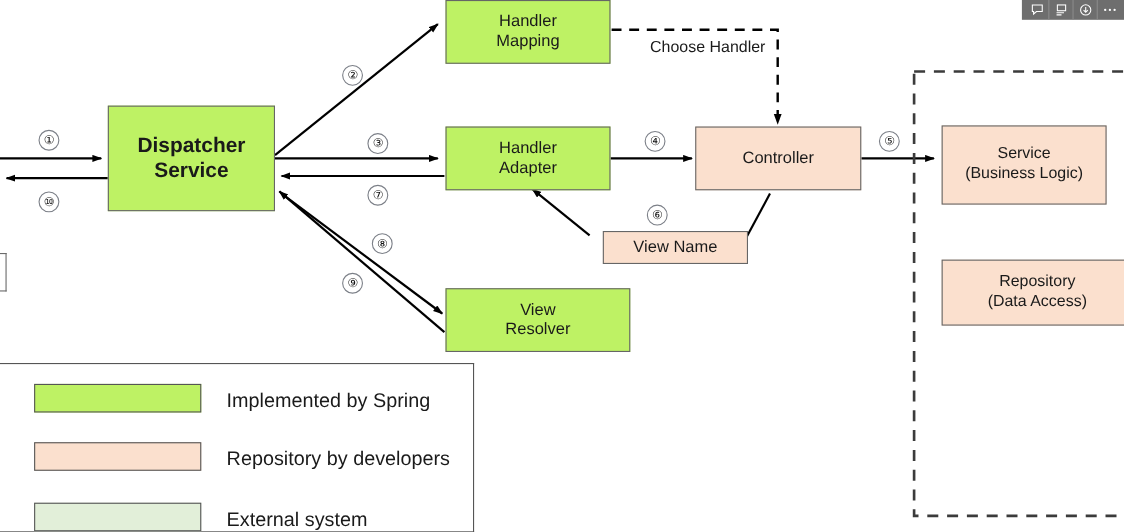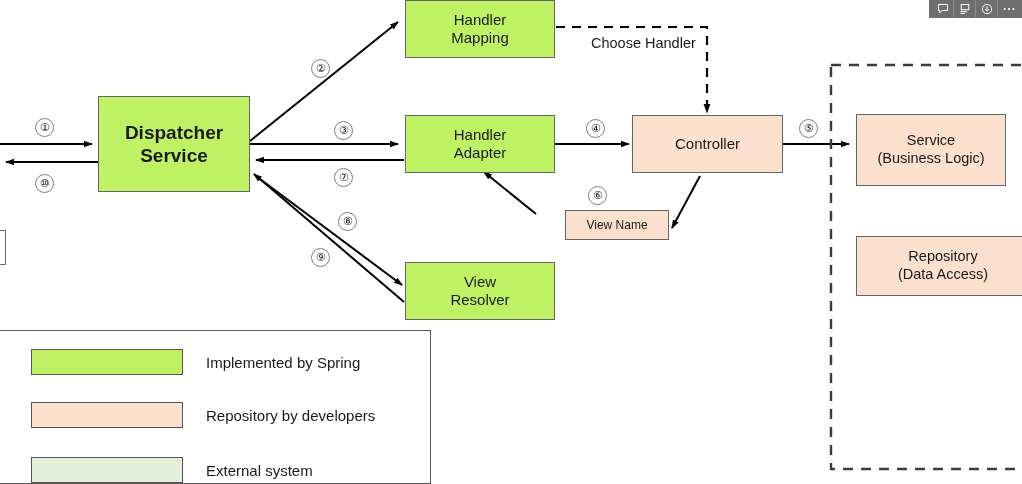--- a/index.html
+++ b/index.html
@@ -14,21 +14,21 @@
   .peach{background:#fbe0ce;}
   .green{background:#e2efd9;}
   .lbl{position:absolute;white-space:nowrap;}
   .stepnum{position:absolute;width:17px;height:17px;border:1.1px solid #7b7f87;
            border-radius:50%;font-size:11px;display:flex;align-items:center;
            justify-content:center;background:#fff;color:#111;letter-spacing:-.5px;}
   #legend{position:absolute;left:0;top:330px;width:431px;height:154px;
           box-sizing:border-box;border:1.4px solid #555;border-left:none;background:#fff;}
   .lgrow{position:absolute;left:31px;width:152px;height:26px;
          box-sizing:border-box;border:1.5px solid #555;}
-  .lgtxt{position:absolute;left:206px;font-size:15px;white-space:nowrap;}
+  .lgtxt{position:absolute;left:206px;font-size:18px;white-space:nowrap;}
   #toolbar{position:absolute;right:0;top:0;height:18px;background:#6e6e6e;
            display:flex;align-items:center;padding:0 3px;}
   #toolbar .ticon{width:21px;height:18px;display:flex;align-items:center;
                   justify-content:center;border-right:1px solid #8a8a8a;}
   #toolbar .ticon:last-child{border-right:none;}
   #leftstub{position:absolute;left:0;top:230px;width:5px;height:33px;
             border:1.5px solid #6b6b6b;border-left:none;background:#fff;}
 </style>
 </head>
 <body>
@@ -78,26 +78,26 @@
 
   <div class="node blue" style="left:98px;top:96px;width:152px;height:96px;font-size:19px;font-weight:bold;">Dispatcher
 Service</div>
 
   <div class="node blue" style="left:405px;top:0px;width:150px;height:58px;font-size:15px;">Handler
 Mapping</div>
 
   <div class="node blue" style="left:405px;top:115px;width:150px;height:58px;font-size:15px;">Handler
 Adapter</div>
 
-  <div class="node blue" style="left:405px;top:262px;width:150px;height:58px;font-size:15px;">View
+  <div class="node blue" style="left:405px;top:262px;width:168px;height:58px;font-size:15px;">View
 Resolver</div>
 
   <div class="node peach" style="left:632px;top:115px;width:151px;height:58px;font-size:15px;">Controller</div>
 
-  <div class="node peach" style="left:565px;top:210px;width:104px;height:30px;font-size:12px;">View Name</div>
+  <div class="node peach" style="left:548px;top:210px;width:132px;height:30px;font-size:15px;">View Name</div>
 
   <div class="node peach" style="left:856px;top:114px;width:150px;height:72px;font-size:14.5px;">Service
 (Business Logic)</div>
 
   <div class="node peach" style="left:856px;top:236px;width:174px;height:60px;font-size:14.5px;">Repository
 (Data Access)</div>
 
 
   <div class="lbl" style="left:591px;top:0px;font-size:14.5px;margin-top:35px;">Choose Handler</div>
 

